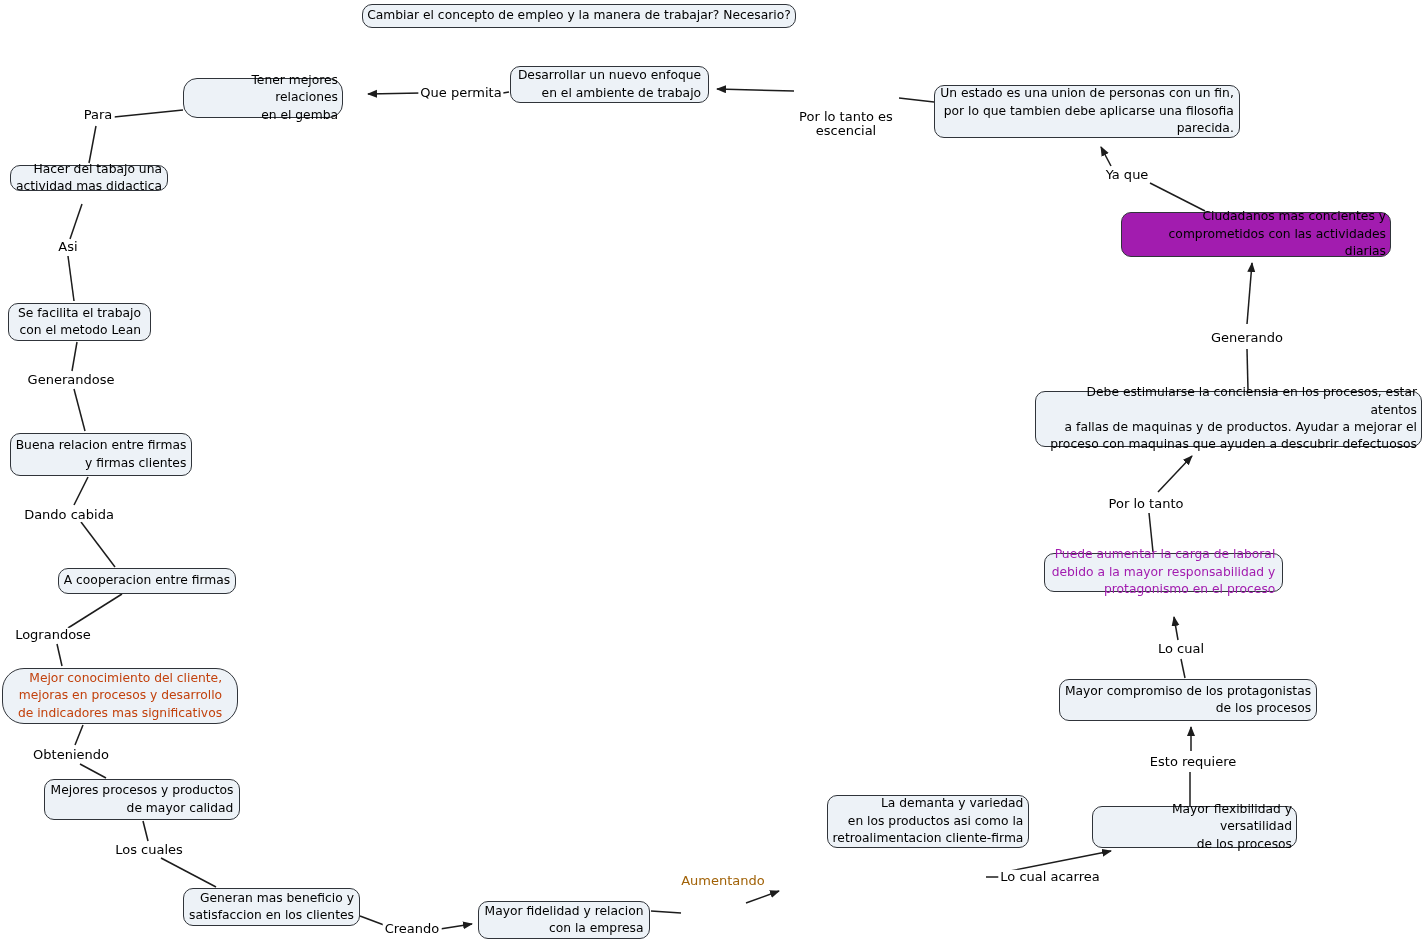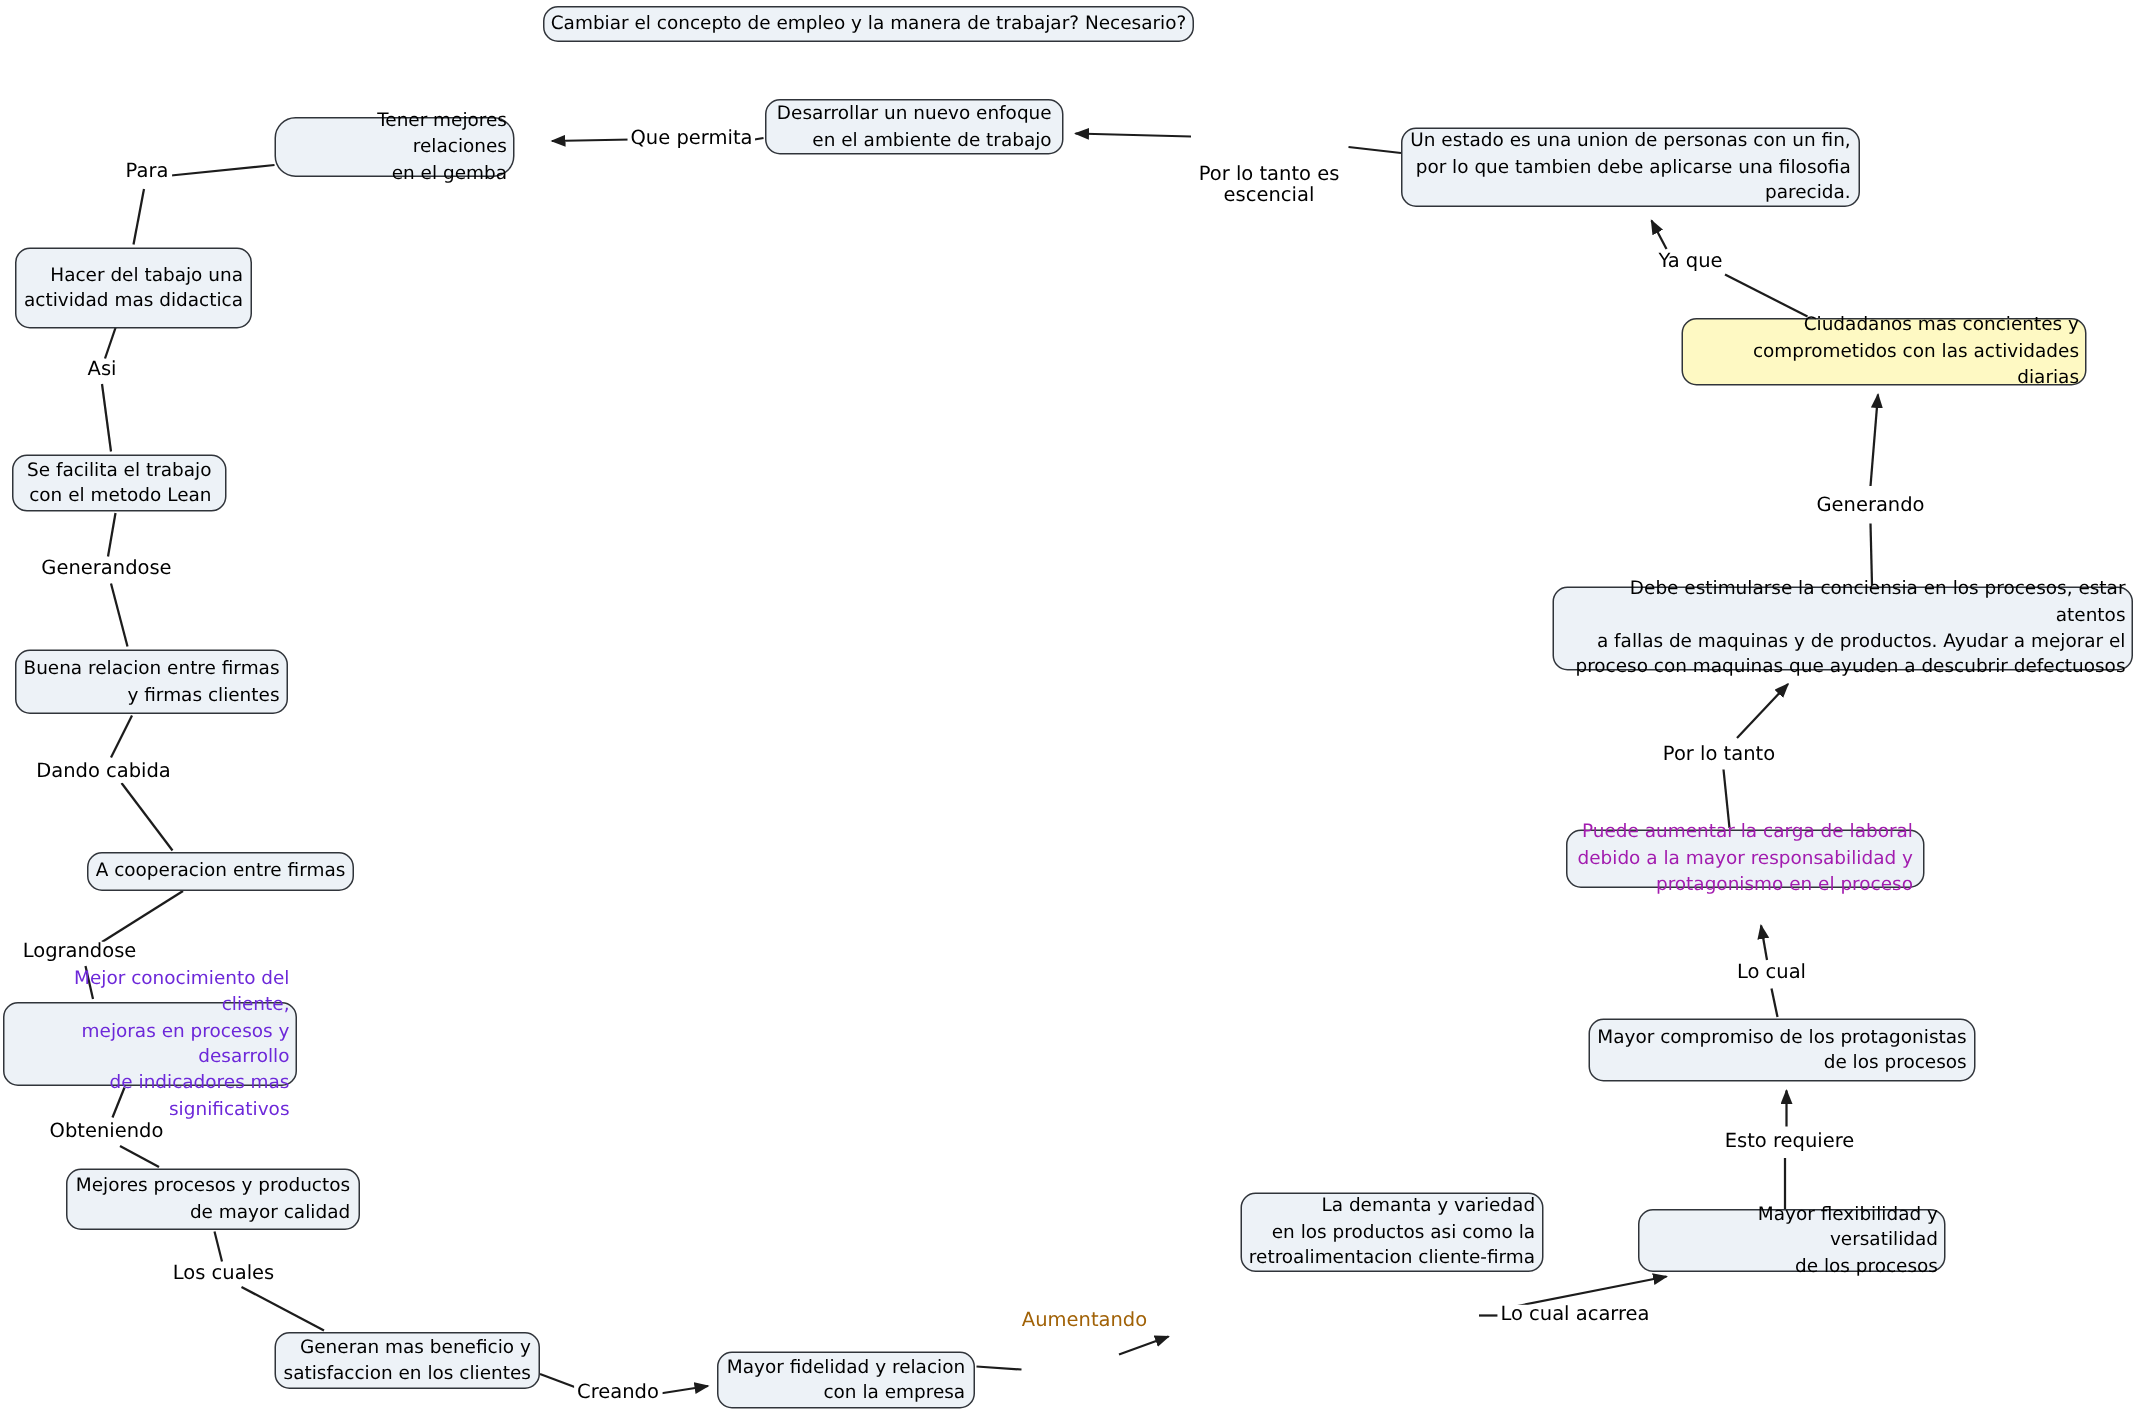--- a/index.html
+++ b/index.html
@@ -138,28 +138,28 @@
   </svg>
   <div id="nodes-layer">
       <div class="node" style="left: 362px; top: 4px; width: 434px; height: 24px; background: rgb(237, 242, 247); border-color: rgb(48, 52, 58); color: rgb(0, 0, 0);">Cambiar el concepto de empleo y la manera de trabajar? Necesario?</div>
       <div class="node" style="left: 183px; top: 78px; width: 160px; height: 40px; background: rgb(237, 242, 247); border-color: rgb(48, 52, 58); color: rgb(0, 0, 0); border-radius: 14px;">Tener mejores relaciones
 en el gemba</div>
       <div class="node" style="left: 510px; top: 66px; width: 199px; height: 37px; background: rgb(237, 242, 247); border-color: rgb(48, 52, 58); color: rgb(0, 0, 0);">Desarrollar un nuevo enfoque
 en el ambiente de trabajo</div>
       <div class="node" style="left: 934px; top: 85px; width: 306px; height: 53px; background: rgb(237, 242, 247); border-color: rgb(48, 52, 58); color: rgb(0, 0, 0);">Un estado es una union de personas con un fin,
 por lo que tambien debe aplicarse una filosofia
 parecida.</div>
-      <div class="node" style="left: 10px; top: 165px; width: 158px; height: 54px; background: rgb(237, 242, 247); border-color: rgb(48, 52, 58); color: rgb(0, 0, 0);">Hacer del tabajo una
+      <div class="node" style="left: 10px; top: 165px; width: 158px; height: 26px; background: rgb(237, 242, 247); border-color: rgb(48, 52, 58); color: rgb(0, 0, 0);">Hacer del tabajo una
 actividad mas didactica</div>
       <div class="node" style="left: 8px; top: 303px; width: 143px; height: 38px; background: rgb(237, 242, 247); border-color: rgb(48, 52, 58); color: rgb(0, 0, 0);">Se facilita el trabajo
 con el metodo Lean</div>
       <div class="node" style="left: 10px; top: 433px; width: 182px; height: 43px; background: rgb(237, 242, 247); border-color: rgb(48, 52, 58); color: rgb(0, 0, 0);">Buena relacion entre firmas
 y firmas clientes</div>
       <div class="node" style="left: 58px; top: 568px; width: 178px; height: 26px; background: rgb(237, 242, 247); border-color: rgb(48, 52, 58); color: rgb(0, 0, 0);">A cooperacion entre firmas</div>
-      <div class="node" style="left: 2px; top: 668px; width: 196px; height: 56px; background: rgb(237, 242, 247); border-color: rgb(48, 52, 58); color: #6d28d9;">Mejor conocimiento del cliente,
+      <div class="node" style="left: 2px; top: 668px; width: 236px; height: 56px; background: rgb(237, 242, 247); border-color: rgb(48, 52, 58); color: #c2410c; border-radius: 22px;">Mejor conocimiento del cliente,
 mejoras en procesos y desarrollo
 de indicadores mas significativos</div>
       <div class="node" style="left: 44px; top: 779px; width: 196px; height: 41px; background: rgb(237, 242, 247); border-color: rgb(48, 52, 58); color: rgb(0, 0, 0);">Mejores procesos y productos
 de mayor calidad</div>
       <div class="node" style="left: 183px; top: 888px; width: 177px; height: 38px; background: rgb(237, 242, 247); border-color: rgb(48, 52, 58); color: rgb(0, 0, 0);">Generan mas beneficio y
 satisfaccion en los clientes</div>
       <div class="node" style="left: 478px; top: 901px; width: 172px; height: 38px; background: rgb(237, 242, 247); border-color: rgb(48, 52, 58); color: rgb(0, 0, 0);">Mayor fidelidad y relacion
 con la empresa</div>
       <div class="node" style="left: 783px; top: 795px; width: 202px; height: 53px; background: rgb(237, 242, 247); border-color: rgb(48, 52, 58); color: rgb(0, 0, 0); margin-left: 44px;">La demanta y variedad
 en los productos asi como la
@@ -167,21 +167,21 @@
       <div class="node" style="left: 1092px; top: 806px; width: 205px; height: 42px; background: rgb(237, 242, 247); border-color: rgb(48, 52, 58); color: rgb(0, 0, 0);">Mayor flexibilidad y versatilidad
 de los procesos</div>
       <div class="node" style="left: 1059px; top: 679px; width: 258px; height: 42px; background: rgb(237, 242, 247); border-color: rgb(48, 52, 58); color: rgb(0, 0, 0);">Mayor compromiso de los protagonistas
 de los procesos</div>
       <div class="node" style="left: 1044px; top: 553px; width: 239px; height: 39px; background: rgb(237, 242, 247); border-color: rgb(48, 52, 58); color: #a21caf;">Puede aumentar la carga de laboral
 debido a la mayor responsabilidad y
 protagonismo en el proceso</div>
       <div class="node" style="left: 1035px; top: 391px; width: 387px; height: 56px; background: rgb(237, 242, 247); border-color: rgb(48, 52, 58); color: rgb(0, 0, 0);">Debe estimularse la conciensia en los procesos, estar atentos
 a fallas de maquinas y de productos. Ayudar a mejorar el
 proceso con maquinas que ayuden a descubrir defectuosos</div>
-      <div class="node" style="left: 1121px; top: 212px; width: 270px; height: 45px; background: #fef9c3; border-color: rgb(48, 52, 58); color: rgb(0, 0, 0);">Ciudadanos mas concientes y
+      <div class="node" style="left: 1121px; top: 212px; width: 270px; height: 45px; background: #a21caf; border-color: rgb(48, 52, 58); color: rgb(0, 0, 0);">Ciudadanos mas concientes y
 comprometidos con las actividades diarias</div>
     </div>
   <div id="labels-layer">
       <div class="link-label" style="left: 98px; top: 115px; color: rgb(0, 0, 0);">Para</div>
       <div class="link-label" style="left: 461px; top: 93px; color: rgb(0, 0, 0);">Que permita</div>
       <div class="link-label" style="left: 846px; top: 96px; color: rgb(0, 0, 0); margin-top: 28px;">Por lo tanto es
 escencial</div>
       <div class="link-label" style="left: 1127px; top: 175px; color: rgb(0, 0, 0);">Ya que</div>
       <div class="link-label" style="left: 68px; top: 247px; color: rgb(0, 0, 0);">Asi</div>
       <div class="link-label" style="left: 71px; top: 380px; color: rgb(0, 0, 0);">Generandose</div>

